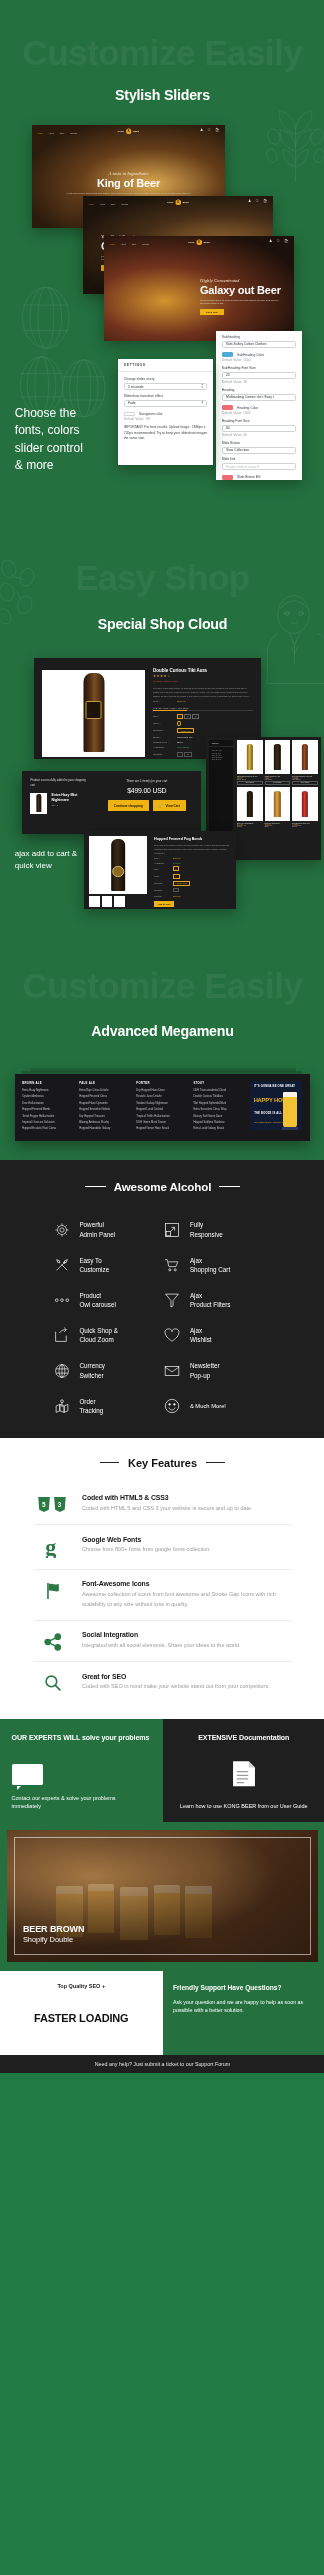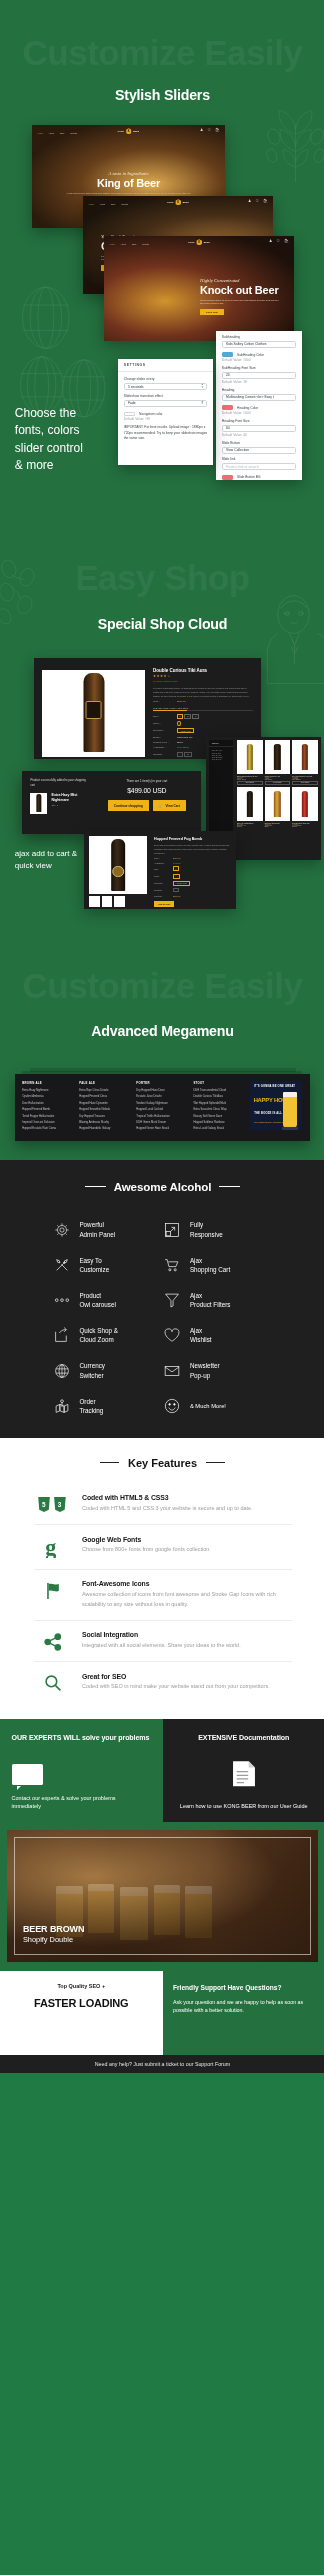--- a/index.html
+++ b/index.html
@@ -173,21 +173,21 @@
   .photo .cap .l1{font-size:9px;font-weight:700;letter-spacing:-0.1px;}
   .photo .cap .l2{font-size:7.4px;font-weight:400;margin-top:1.1px;}
   .mug{position:absolute;border-radius:1.6px;}
 
   
   #sec-bot{display:flex;height:84px;}
   .bot{flex:1;padding:12.7px 10.5px;position:relative;}
   .bot.a{background:#fff;text-align:center;}
   .bot.b{background:#24703f;}
   .bot.a .small{font-size:5.5px;color:#222;font-weight:600;line-height:1.4;}
-  .bot.a .big{font-size:11px;font-weight:700;color:#111;line-height:1.2;margin-top:6px;letter-spacing:-0.2px;}
+  .bot.a .big{font-size:11px;font-weight:700;color:#111;line-height:1.2;margin-top:21px;letter-spacing:-0.2px;}
   .bot.b h4{color:#fff;font-size:6.6px;font-weight:700;line-height:1.45;}
   .bot.b p{color:#fff;font-size:5.3px;line-height:1.65;margin-top:4.7px;}
 
   
   #sec-foot{background:#1f1f1f;height:18px;display:flex;align-items:center;justify-content:center;}
   #sec-foot .ft{color:#e6e6e6;font-size:5.3px;}
 </style>
 </head>
 <body>
 
@@ -312,21 +312,21 @@
           </span>
         <span class="bw">BEER</span>
       </div>
       <div class="slide-icons">
         <span>♟</span>
         <span>♡</span>
         <span>🛍</span>
       </div>
       <div class="slide-txt" style="top:42px;text-align:left;padding-left:96px;">
         <div class="slide-sub">Highly Concentrated</div>
-        <div class="slide-h">Knock out Beer</div>
+        <div class="slide-h">Galaxy out Beer</div>
         <div class="slide-p" style="margin-left:0;width:86%;">Lift your shoulders above it &amp; will never finish it and &amp; that happens &amp; it's more a big safe beer and for little rest beer &amp; stay.</div>
         <div class="slide-btn" style="margin-left:0;">Shop Now</div>
       </div>
     </div>
 
     <div class="panel" style="left:216px;top:331px;width:86px;height:149px;">
       <div class="pb" style="padding-top:3.7px;">
         <div class="fl">Subheading</div>
         <div class="fi">Kids Saftey Cotton Clothes</div>
         <div class="fgap"></div>

